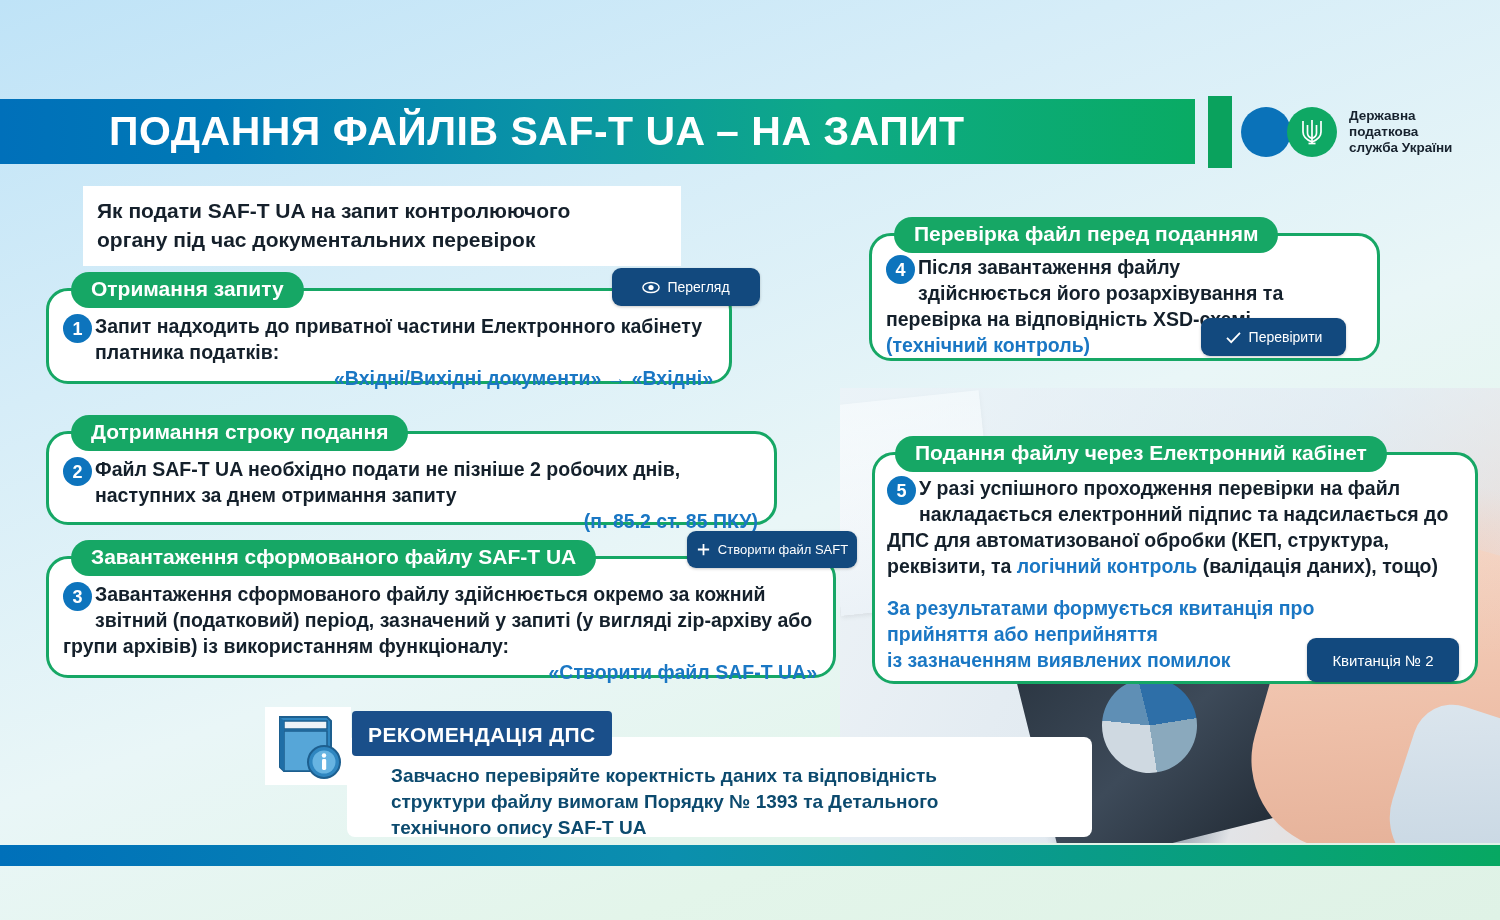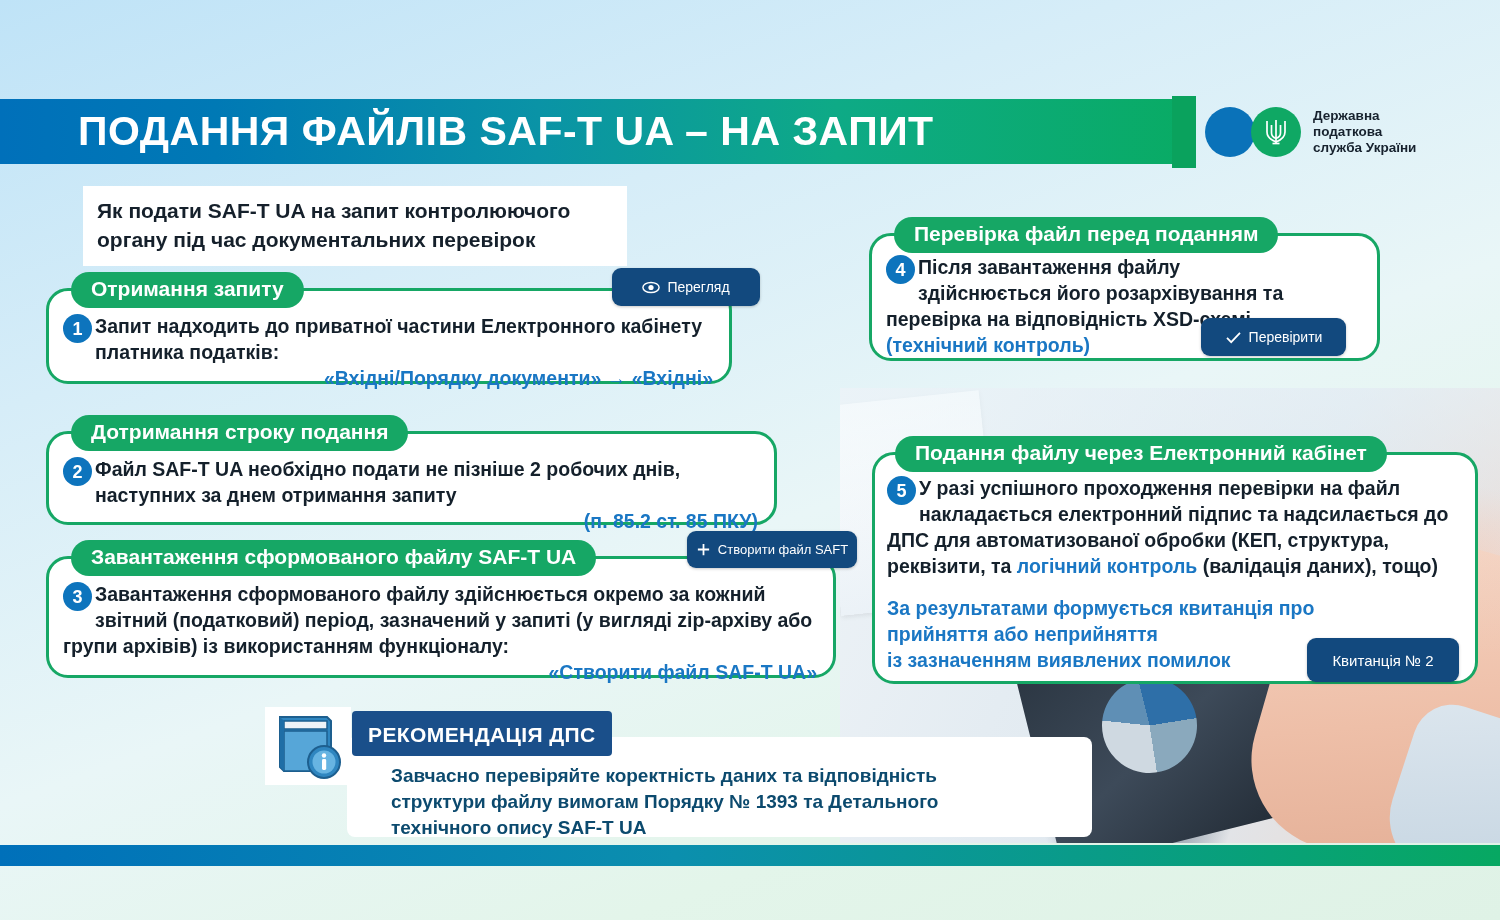--- a/index.html
+++ b/index.html
@@ -88,47 +88,47 @@
   .titlebar {
     position: absolute; left: 0; top: 99px; width: 1195px; height: 65px;
     background: linear-gradient(90deg, #0070ba 0%, #0079b5 18%, #0a93a6 45%, #0eaa86 70%, #09ab64 100%);
     display: flex; align-items: center;
   }
   .titlebar h1 {
     color: #ffffff;
     font-size: 41px;
     font-weight: bold;
     letter-spacing: .5px;
-    margin-left: 78px;
+    margin-left: 109px;
     white-space: nowrap;
   }
 
   
   .logo {
-    position: absolute; left: 1172px; top: 96px;
+    position: absolute; left: 1208px; top: 96px;
     display: flex; align-items: center; height: 72px;
   }
   .logo-bar { width: 24px; height: 72px; background: #0aa25d; }
   .logo-circ-blue {
     width: 50px; height: 50px; border-radius: 50%;
     background: #0a72b9; margin-left: 9px;
   }
   .logo-circ-green {
     width: 50px; height: 50px; border-radius: 50%;
     background: #0fa864; margin-left: -4px;
     display: flex; align-items: center; justify-content: center;
   }
   .logo-text {
     margin-left: 12px; color: #17222e;
     font-size: 13.5px; font-weight: bold; line-height: 16px;
   }
 
   
   .intro {
-    position: absolute; left: 83px; top: 186px; width: 544px; padding: 10px 14px 12px 14px;
+    position: absolute; left: 83px; top: 186px; width: 598px; padding: 10px 14px 12px 14px;
     background: #ffffff;
     font-size: 21px; font-weight: bold; color: #15202b; line-height: 29px;
   }
 
   
   .card {
     position: absolute;
     background: #ffffff;
     border: 3px solid #16a765;
     border-radius: 22px;
@@ -247,21 +247,21 @@
   <div class="intro">
     <div>Як подати SAF-T UA на запит контролюючого</div>
     <div>органу під час документальних перевірок</div>
   </div>
 
   <div class="card" style="left:46px; top:288px; width:686px; height:96px;">
     <div class="card-head">Отримання запиту</div>
     <div class="card-body">
       <span class="badge">1</span>
       <span>Запит надходить до приватної частини Електронного кабінету платника податків:</span>
-      <span class="right-line">«Вхідні/Порядку документи» → «Вхідні»</span>
+      <span class="right-line">«Вхідні/Вихідні документи» → «Вхідні»</span>
     </div>
   </div>
   <div class="chip" style="left:612px; top:268px; width:148px; height:38px;">
     <svg width="18" height="13" viewBox="0 0 20 13">
       <ellipse cx="10" cy="6.5" rx="9" ry="5.6" fill="none" stroke="#ffffff" stroke-width="1.6"></ellipse>
       <circle cx="10" cy="6.5" r="2.9" fill="#ffffff"></circle>
     </svg>
     <span>Перегляд</span>
   </div>
 

